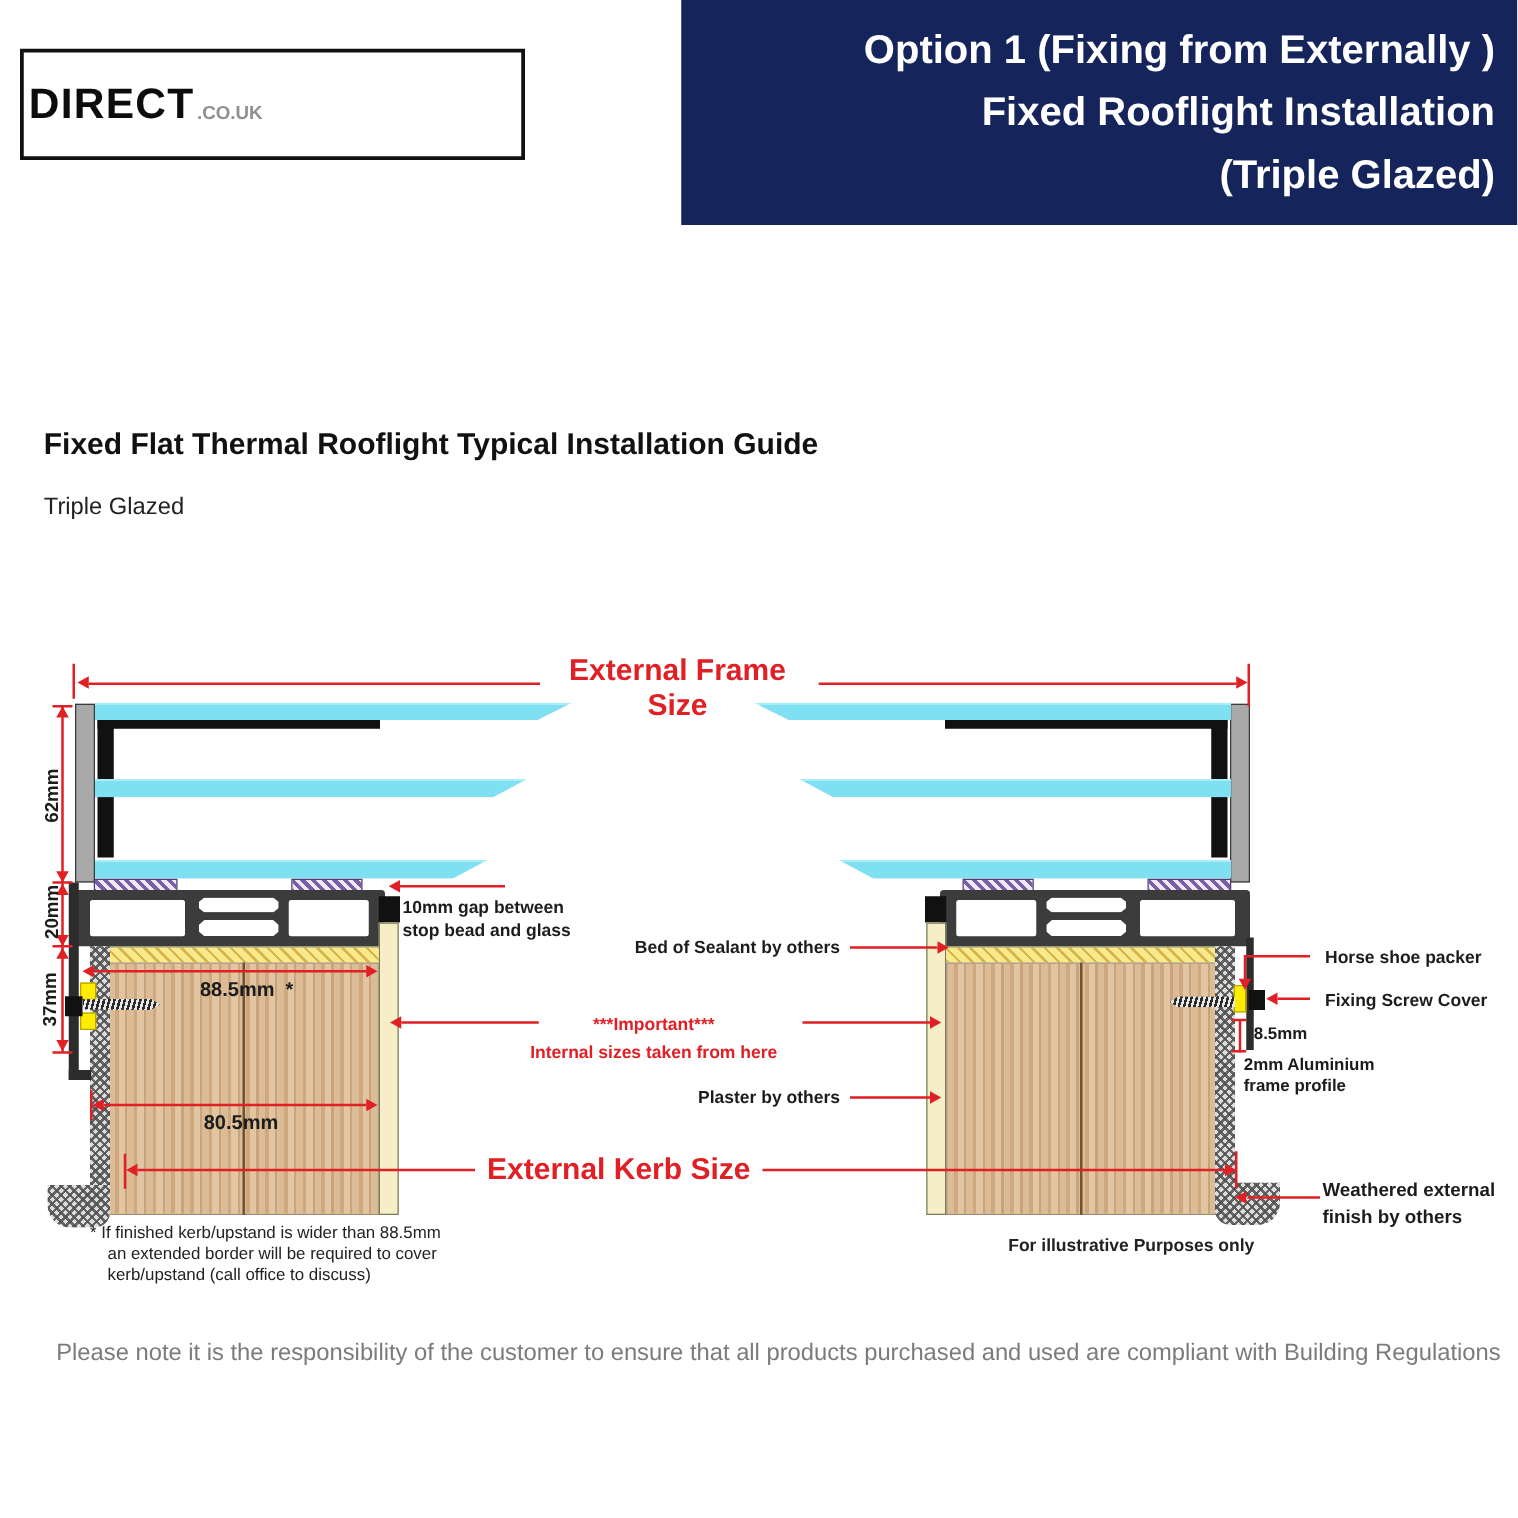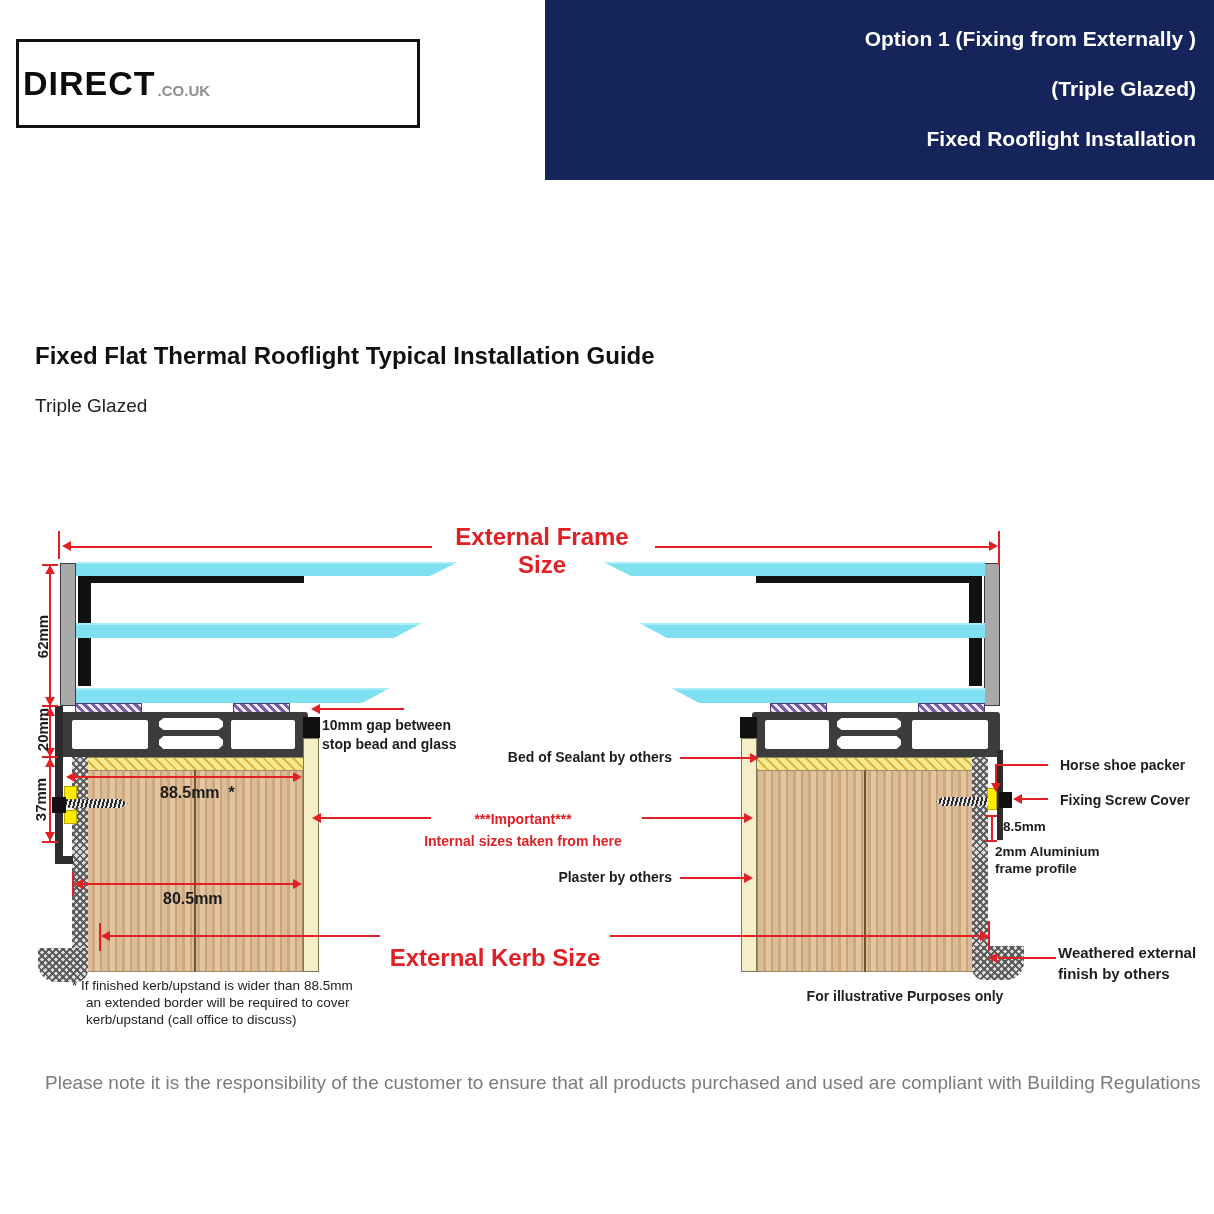--- a/index.html
+++ b/index.html
@@ -11,21 +11,21 @@
   html,body{margin:0;padding:0;background:#fff;}
   body{font-family:"Liberation Sans", sans-serif;}
   .page{position:relative;width:1214px;height:1214px;background:#fff;overflow:hidden;}
   .abs{position:absolute;}
   
   .logo-box{left:16px;top:39px;width:404px;height:89px;border:3px solid #111;background:#fff;display:flex;align-items:center;box-sizing:border-box;}
   .logo-grad{margin-left:7px;width:210px;height:67px;background:linear-gradient(100deg,#0d0d20 0%,#18186a 55%,#3333cf 100%);display:flex;align-items:center;justify-content:center;}
   .logo-lanterns{color:#fff;font-size:33px;font-weight:400;letter-spacing:5px;}
   .logo-direct{color:#0c0c0c;font-size:34px;font-weight:800;letter-spacing:1px;margin-left:4px;}
   .logo-suffix{color:#8f8f8f;font-size:15px;font-weight:700;margin-left:2px;margin-top:14px;}
-  .banner{left:545px;top:0;width:669px;height:180px;background:var(--banner-navy);color:#fff;text-align:right;box-sizing:border-box;padding:14px 18px 0 0;font-size:21px;font-weight:700;line-height:50px;}
+  .banner{left:545px;top:0;width:669px;height:180px;background:var(--banner-navy);color:#fff;text-align:right;box-sizing:border-box;padding:14px 18px 0 0;font-size:32px;font-weight:700;line-height:50px;}
   .title{left:35px;top:342px;font-size:24px;font-weight:700;color:#111;}
   .subtitle{left:35px;top:395px;font-size:19px;color:#222;}
   .footer-note{left:45px;top:1072px;font-size:19px;color:#7b7b7b;}
   
   .grey-wall{width:16px;height:143px;background:var(--frame-grey);border:1px solid #3a3a3a;box-sizing:border-box;}
   .glass{background:linear-gradient(180deg,#a8edf8 0 2px,var(--glass-cyan) 2px 100%);}
   .slant-r{clip-path:polygon(0 0,100% 0,calc(100% - 28px) 100%,0 100%);}
   .slant-l{clip-path:polygon(0 0,100% 0,100% 100%,28px 100%);}
   .blk{background:#111;}
   .hatch-purple{background:repeating-linear-gradient(45deg,var(--gasket-purple) 0 3px,#efe8f7 3px 6px);border:1px solid #4f3b78;box-sizing:border-box;}
@@ -66,22 +66,22 @@
 
 <div class="page">
 
   <div class="abs logo-box">
     <span class="logo-direct">DIRECT</span>
     <span class="logo-suffix">.CO.UK</span>
   </div>
 
   <div class="abs banner">
     <div>Option 1 (Fixing from Externally )</div>
+    <div>Fixed Rooflight Installation</div>
     <div>(Triple Glazed)</div>
-    <div>Fixed Rooflight Installation</div>
   </div>
 
   <div class="abs title">Fixed Flat Thermal Rooflight Typical Installation Guide</div>
   <div class="abs subtitle">Triple Glazed</div>
 
   <div class="abs grey-wall" style="left:60px;top:563px;"></div>
   <div class="abs glass slant-r" style="left:76px;top:562px;width:382px;height:14px;"></div>
   <div class="abs blk" style="left:78px;top:576px;width:226px;height:7px;"></div>
   <div class="abs blk" style="left:78px;top:576px;width:13px;height:110px;"></div>
   <div class="abs glass slant-r" style="left:76px;top:623px;width:346px;height:15px;"></div>
@@ -163,21 +163,21 @@
   <div class="abs dimtext" style="left:160px;top:784px;">88.5mm  *</div>
   <div class="abs rl" style="left:72px;top:872px;width:2px;height:24px;"></div>
   <div class="abs arr l" style="left:74px;top:879px;"></div>
   <div class="abs rl" style="left:83px;top:883px;width:210px;height:2px;"></div>
   <div class="abs arr r" style="left:293px;top:879px;"></div>
   <div class="abs dimtext" style="left:163px;top:890px;">80.5mm</div>
 
   <div class="abs rl" style="left:99px;top:923px;width:2px;height:28px;"></div>
   <div class="abs arr l" style="left:101px;top:931px;"></div>
   <div class="abs rl" style="left:110px;top:935px;width:270px;height:2px;"></div>
-  <div class="abs red-big" style="left:382px;top:944px;width:226px;text-align:center;">External Kerb Size</div>
+  <div class="abs red-big" style="left:382px;top:922px;width:226px;text-align:center;">External Kerb Size</div>
   <div class="abs rl" style="left:610px;top:935px;width:370px;height:2px;"></div>
   <div class="abs arr r" style="left:980px;top:931px;"></div>
   <div class="abs rl" style="left:988px;top:921px;width:2px;height:30px;"></div>
 
   <div class="abs arr l" style="left:311px;top:704px;"></div>
   <div class="abs rl" style="left:320px;top:708px;width:84px;height:2px;"></div>
   <div class="abs lbl" style="left:322px;top:716px;">
     <div>10mm gap between</div>
     <div>stop bead and glass</div>
   </div>

